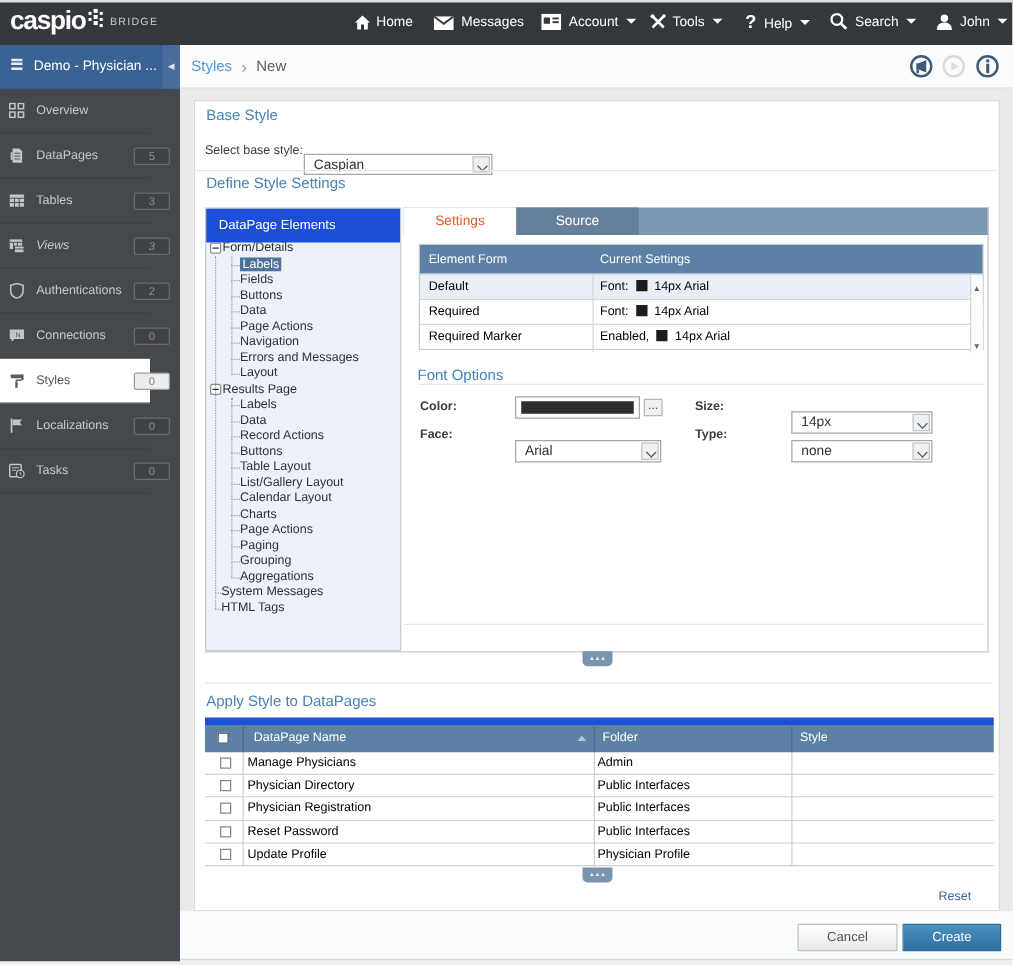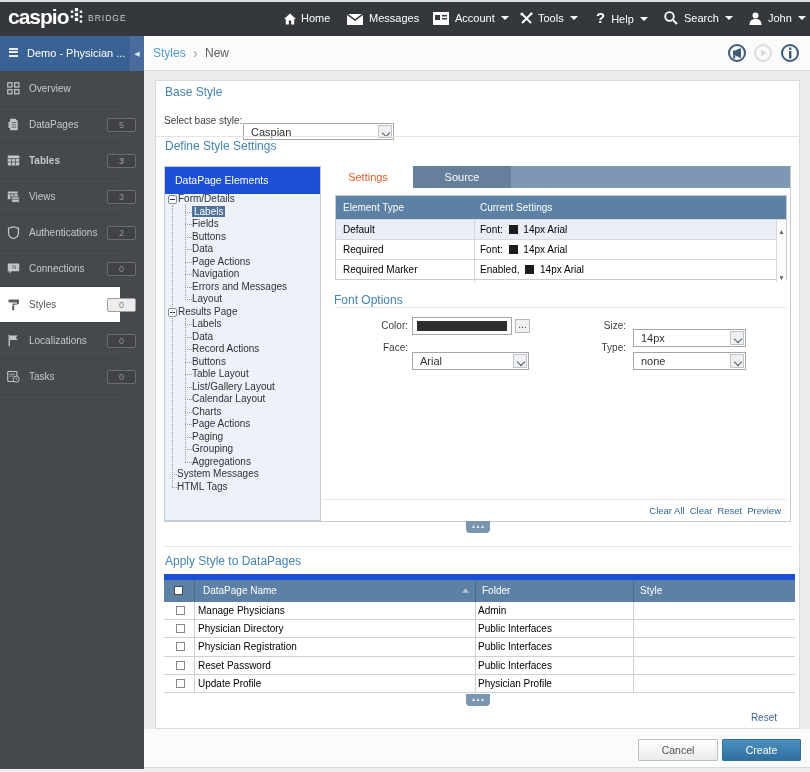--- a/index.html
+++ b/index.html
@@ -68,21 +68,21 @@
 #etable .hd { height:23px; background:#5d81a5; color:#fff; }
 #etable .row { height:20px; background:#fff; border-top:1px solid #d4d8db; }
 #etable .row.alt { background:#e9eef7; }
 #etable .c1 { position:absolute; left:7px; line-height:20px; }
 #etable .hd .c1,#etable .hd .c2 { line-height:23px; }
 #etable .c2 { position:absolute; left:144px; line-height:20px; }
 .swatch { display:inline-block; width:9px; height:9px; background:#1c1c1c; vertical-align:-1px; margin:0 3px; }
 #vscroll { position:absolute; right:0px; top:24px; width:10px; height:62px; background:#fcfcfd; border-left:1px solid #d4d8db; color:#606468; font-size:6.5px; text-align:center; }
 
 
-.flabel { position:absolute; font-size:10px; font-weight:normal; color:#3a3e42; text-align:right; }
+.flabel { position:absolute; font-size:10px; font-weight:bold; color:#3a3e42; }
 .input { position:absolute; background:#fff; border:1px solid #a3a7ab; }
 
 .link { color:#33669a; font-size:9.5px; text-decoration:none; }
 .pill { position:absolute; width:24px; height:12px; background:#7b94b0; border-radius:0 0 4px 4px; text-align:center; }
 
 
 #atable { position:absolute; left:8px; top:493px; width:631px; font-size:10px; border-top:6px solid #1d4ed8; }
 #atable .row .n { left:34px; }
 #atable .row .f { left:314px; }
 #atable .hd { height:22px; background:#5d81a5; color:#fff; position:relative; }
@@ -173,34 +173,34 @@
           <g stroke="#45484d" stroke-width="1">
             <line x1="6" y1="6" x2="12" y2="6"></line>
             <line x1="6" y1="9" x2="12" y2="9"></line>
             <line x1="6" y1="12" x2="12" y2="12"></line>
           </g>
           <rect x="2" y="5" width="2" height="8" fill="#c2c5c9"></rect>
         </svg></span>
       <span class="tx">DataPages</span>
       <span class="bd">5</span>
     </div>
-    <div class="sbitem" style="top:107px;font-weight:bold;">
+    <div class="sbitem" style="top:107px;">
       <span class="ic"><svg width="13" height="13" viewBox="0 0 17 17">
           <rect x="1" y="2" width="15" height="13" rx="1" fill="#c2c5c9"></rect>
           <g stroke="#45484d" stroke-width="1">
             <line x1="1" y1="6" x2="16" y2="6"></line>
             <line x1="6" y1="6" x2="6" y2="15"></line>
             <line x1="11" y1="6" x2="11" y2="15"></line>
             <line x1="1" y1="10.5" x2="16" y2="10.5"></line>
           </g>
         </svg></span>
       <span class="tx">Tables</span>
       <span class="bd">3</span>
     </div>
-    <div class="sbitem" style="top:143px;">
+    <div class="sbitem" style="top:143px;font-style:italic;">
       <span class="ic"><svg width="13" height="13" viewBox="0 0 17 17">
           <rect x="1" y="2" width="13" height="10" fill="#c2c5c9"></rect>
           <g stroke="#45484d" stroke-width="1">
             <line x1="1" y1="5" x2="14" y2="5"></line>
             <line x1="5" y1="5" x2="5" y2="12"></line>
             <line x1="9" y1="5" x2="9" y2="12"></line>
           </g>
           <rect x="6" y="9" width="10" height="7" fill="#c2c5c9" stroke="#45484d" stroke-width="1"></rect>
           <line x1="6" y1="12" x2="16" y2="12" stroke="#45484d"></line>
         </svg></span>
@@ -336,21 +336,21 @@
         </div>
     </div>
 
     <div id="tabbar">
         <div class="tab" id="tab1">Settings</div>
         <div class="tab" id="tab2">Source</div>
       </div>
 
     <div id="etable">
       <div class="hd">
-          <span class="c1">Element Type</span>
+          <span class="c1">Element Form</span>
           <span class="c2">Current Settings</span>
         </div>
       <div class="row alt">
           <span class="c1">Default</span>
           <span class="c2">Font: <span class="swatch"></span> 14px Arial</span>
         </div>
       <div class="row">
           <span class="c1">Required</span>
           <span class="c2">Font: <span class="swatch"></span> 14px Arial</span>
         </div>
@@ -382,23 +382,20 @@
         <span class="t">14px</span>
         <span class="ar"></span>
       </div>
     <div class="flabel" style="left:400px;top:261px;width:70px;">Type:</div>
     <div class="dd" style="left:477px;top:258px;width:113px;height:18px;">
         <span class="t">none</span>
         <span class="ar"></span>
       </div>
 
     <hr class="sep" style="position:absolute;left:167px;top:418px;width:464px;">
-    <div style="position:absolute;left:167px;top:419px;width:458px;text-align:right;">
-      <a class="link" href="#">Clear All</a><a class="link" href="#" style="margin-left:5px;">Clear</a><a class="link" href="#" style="margin-left:5px;">Reset</a><a class="link" href="#" style="margin-left:5px;">Preview</a>
-    </div>
     <div style="position:absolute;left:634px;top:85px;width:0;height:356px;border-left:1px solid #c6cbd0;"></div>
       <div style="position:absolute;left:8px;top:440px;width:627px;height:0;border-top:1px solid #c6cbd0;"></div>
     <div class="pill" style="left:310px;top:440px;">
         <svg width="12" height="3" viewBox="0 0 12 3" style="display:block;margin:4px auto 0;">
           <path d="M1.5 0 L3 3 L0 3 Z" fill="#e6ecf2"></path>
           <path d="M6 0 L7.5 3 L4.5 3 Z" fill="#e6ecf2"></path>
           <path d="M10.5 0 L12 3 L9 3 Z" fill="#e6ecf2"></path>
         </svg>
       </div>
 

